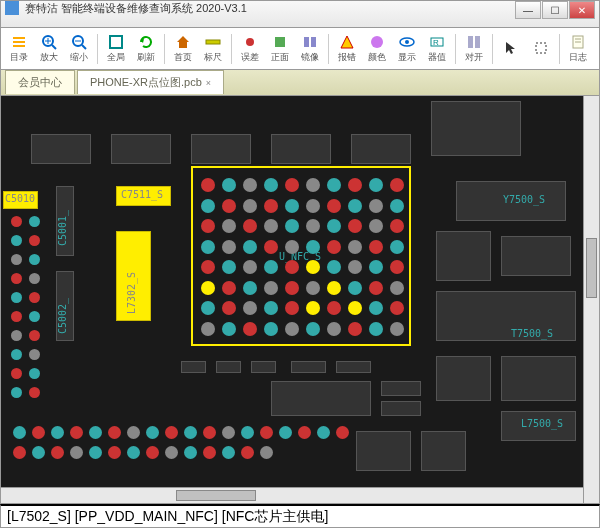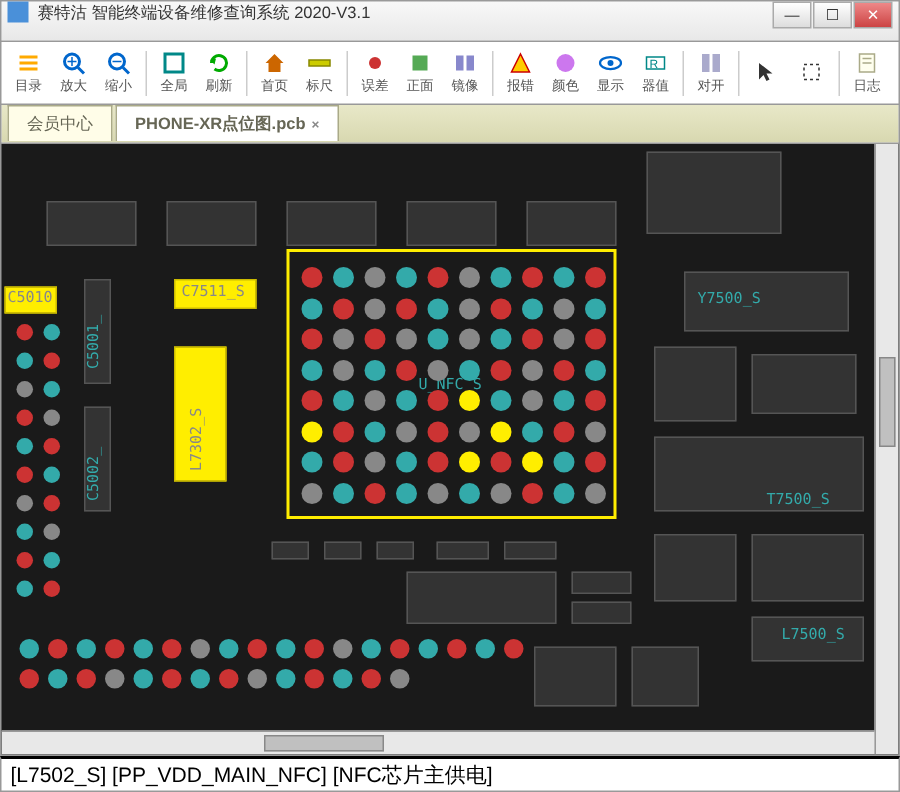--- a/index.html
+++ b/index.html
@@ -12,21 +12,21 @@
 .winbtn.cls{background:linear-gradient(#e88,#c44);color:#fff}
 
 .toolbar{height:42px;background:#fff;border:1px solid #999;border-top:none;display:flex;align-items:center;padding:0 4px;gap:2px;font-size:10px;color:#555}
 .tbtn{width:28px;height:36px;display:flex;flex-direction:column;align-items:center;justify-content:center;cursor:pointer;border:1px solid transparent}
 .tbtn svg{width:16px;height:16px}
 .tbtn span{font-size:9px;margin-top:1px;white-space:nowrap}
 .sep{width:1px;height:30px;background:#ccc;margin:0 2px}
 
 .tabbar{height:26px;background:linear-gradient(#e8e8c8,#d8d8b0);border:1px solid #999;border-top:none;display:flex;align-items:flex-start;padding:0 4px;font-size:11px}
 .tab{padding:4px 12px;background:#fffde8;border:1px solid #aa8;border-bottom:none;margin-right:2px;cursor:pointer;color:#665}
-.tab.active{background:#fff;font-weight:700}
+.tab.active{background:#fff;font-weight:400}
 .tab .x{margin-left:4px;color:#888;font-size:9px}
 
 .canvas{position:relative;height:408px;border:1px solid #999;border-top:none;background:#1a1a1a;overflow:hidden}
 .pcb{position:absolute;inset:0}
 .comp{position:absolute;border:1px solid #666}
 .ylw{background:#ffee00;border-color:#ccbb00}
 .gry{background:#333;border-color:#555}
 .pad{position:absolute;border-radius:50%}
 .pr{background:#cc3333}
 .pc{background:#33aaaa}
@@ -213,21 +213,21 @@
     <div class="comp gry" style="left:55px;top:175px;width:18px;height:70px"></div>
     <div class="lbl" style="left:56px;top:238px;transform:rotate(-90deg);transform-origin:left top">C5002_</div>
 
     <div class="comp ylw" style="left:115px;top:135px;width:35px;height:90px"></div>
     <div class="lbl lblg" style="left:125px;top:218px;transform:rotate(-90deg);transform-origin:left top">L7302_S</div>
 
     <div class="outline" style="left:190px;top:70px;width:220px;height:180px"></div>
     <div class="lbl" style="left:278px;top:155px">U_NFC_S</div>
 
     <div class="comp gry" style="left:455px;top:85px;width:110px;height:40px"></div>
-    <div class="lbl" style="left:464px;top:98px">Y7500_S</div>
+    <div class="lbl" style="left:502px;top:98px">Y7500_S</div>
 
     <div class="comp gry" style="left:435px;top:135px;width:55px;height:50px"></div>
     <div class="comp gry" style="left:500px;top:140px;width:70px;height:40px"></div>
 
     <div class="comp gry" style="left:435px;top:195px;width:140px;height:50px"></div>
     <div class="lbl" style="left:510px;top:232px">T7500_S</div>
 
     <div class="comp gry" style="left:435px;top:260px;width:55px;height:45px"></div>
     <div class="comp gry" style="left:500px;top:260px;width:75px;height:45px"></div>
 

